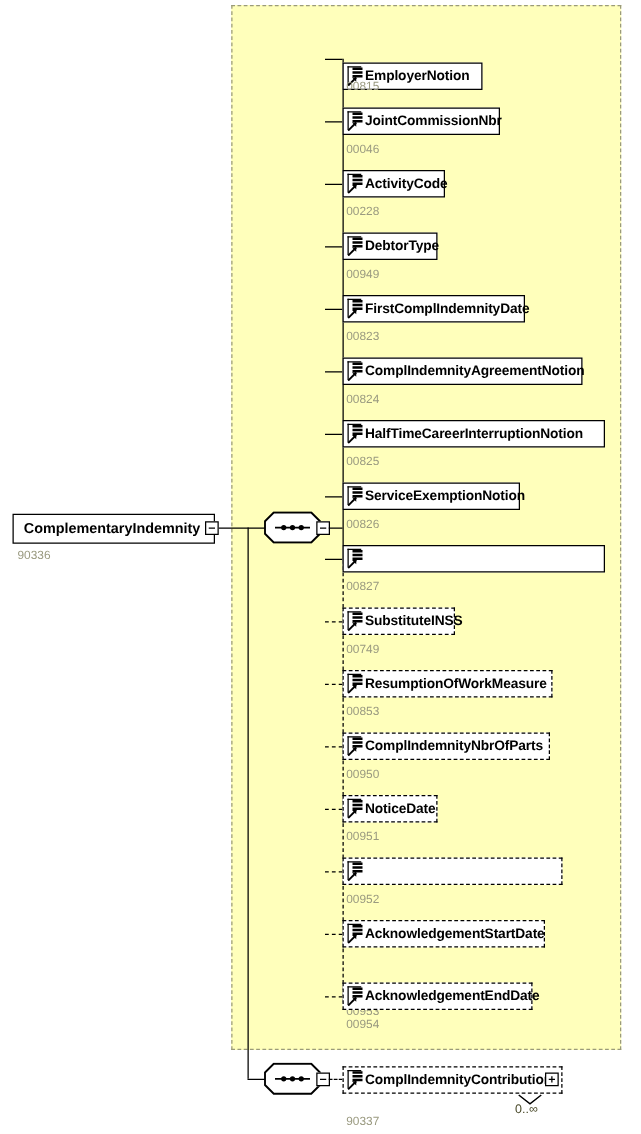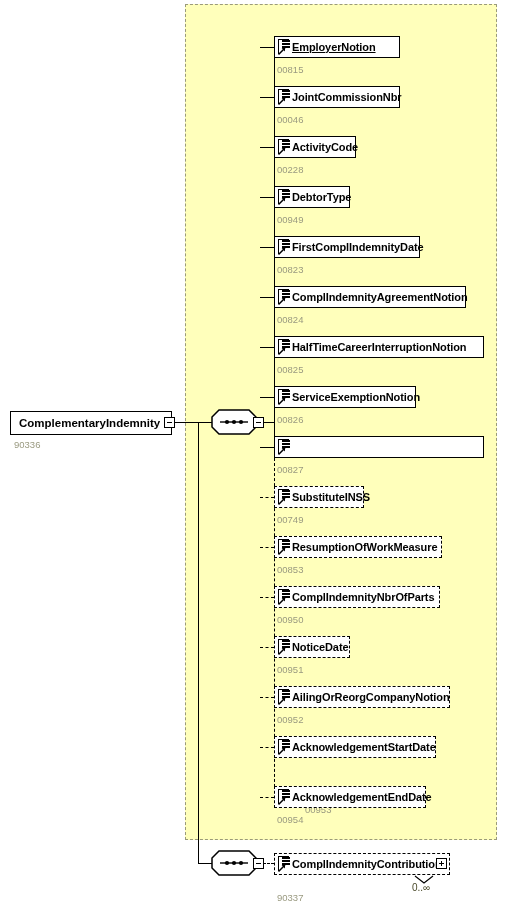--- a/index.html
+++ b/index.html
@@ -220,21 +220,21 @@
 
   <div class="dln-v" style="left:274px; top:448px; height:354px;"></div>
 
   <div class="ln-v" style="left:198px; top:422px; height:441px;"></div>
   <div class="ln-h" style="left:198px; top:863px; width:14px;"></div>
 
   <div id="elements-layer">
       <div class="ln-h" style="left: 260px; top: 47px; width: 14px;"></div>
       <div class="node-shadow-r" style="left: 378px; top: 40px; height: 22px;"></div>
       <div class="node-shadow-r" style="left: 278px; top: 58px; width: 104px; height: 4px;"></div>
-      <div class="node req" style="left: 274px; top: 36px; width: 126px; text-decoration: underline;">
+      <div class="node req" style="left: 274px; top: 50px; width: 112px;">
         <span class="el-icon">
           <span class="frame"></span>
           <span class="ln l1"></span>
           <span class="ln l2"></span>
           <span class="ln l3"></span>
           <span class="arrow">
             <svg width="8" height="8" viewBox="0 0 8 8">
               <path d="M0.5,7.5 L7,1" stroke="#000" stroke-width="1.5" fill="none"></path>
               <path d="M7,1 L7,4.4 L3.6,1 Z" fill="#000"></path>
             </svg>
@@ -479,42 +479,41 @@
           <span class="ln l1"></span>
           <span class="ln l2"></span>
           <span class="ln l3"></span>
           <span class="arrow">
             <svg width="8" height="8" viewBox="0 0 8 8">
               <path d="M0.5,7.5 L7,1" stroke="#000" stroke-width="1.5" fill="none"></path>
               <path d="M7,1 L7,4.4 L3.6,1 Z" fill="#000"></path>
             </svg>
           </span>
         </span>
-        <span class="node-label">AilingOrReorgCompanyNotion</span>
       </div>
       <div class="code-cap" style="left: 277px; top: 714px;">00952</div>
       <div class="dln-h" style="left: 260px; top: 747px; width: 14px;"></div>
       <div class="node-shadow-r" style="left: 436px; top: 740px; height: 22px;"></div>
       <div class="node-shadow-r" style="left: 278px; top: 758px; width: 162px; height: 4px;"></div>
       <div class="node opt" style="left: 274px; top: 736px; width: 162px;">
         <span class="el-icon">
           <span class="frame"></span>
           <span class="ln l1"></span>
           <span class="ln l2"></span>
           <span class="ln l3"></span>
           <span class="arrow">
             <svg width="8" height="8" viewBox="0 0 8 8">
               <path d="M0.5,7.5 L7,1" stroke="#000" stroke-width="1.5" fill="none"></path>
               <path d="M7,1 L7,4.4 L3.6,1 Z" fill="#000"></path>
             </svg>
           </span>
         </span>
         <span class="node-label">AcknowledgementStartDate</span>
       </div>
-      <div class="code-cap" style="left: 277px; top: 804px; margin-left: 28px;">00953</div>
+      <div class="code-cap" style="left: 277px; top: 804px;">00953</div>
       <div class="dln-h" style="left: 260px; top: 797px; width: 14px;"></div>
       <div class="node-shadow-r" style="left: 426px; top: 790px; height: 22px;"></div>
       <div class="node-shadow-r" style="left: 278px; top: 808px; width: 152px; height: 4px;"></div>
       <div class="node opt" style="left: 274px; top: 786px; width: 152px;">
         <span class="el-icon">
           <span class="frame"></span>
           <span class="ln l1"></span>
           <span class="ln l2"></span>
           <span class="ln l3"></span>
           <span class="arrow">

